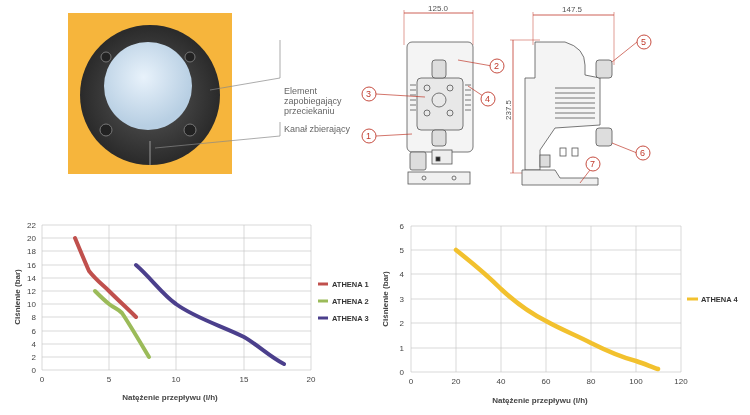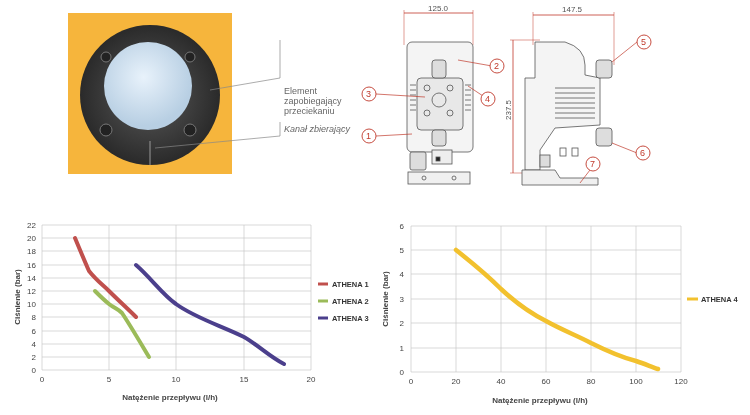--- a/index.html
+++ b/index.html
@@ -44,21 +44,21 @@
   <line x1="210" y1="90" x2="280" y2="78" stroke="#888" stroke-width="0.7"></line>
   <line x1="280" y1="40" x2="280" y2="78" stroke="#888" stroke-width="0.7"></line>
   <line x1="155" y1="148" x2="280" y2="136" stroke="#888" stroke-width="0.7"></line>
   <line x1="280" y1="122" x2="280" y2="136" stroke="#888" stroke-width="0.7"></line>
 </svg>
 <div class="abs callout" style="left:284px; top:44px;margin-top:42px;">
   <div>Element</div>
   <div>zapobiegający</div>
   <div>przeciekaniu</div>
 </div>
-<div class="abs callout" style="left:284px; top:124px;font-style:italic;">
+<div class="abs callout" style="left:284px; top:124px;">
   <div>Kanał zbierający</div>
 </div>
 
 <svg class="svgbox" width="750" height="415">
 
   <g stroke="#555" fill="none" stroke-width="0.8">
     <line x1="404" y1="13" x2="473" y2="13" stroke="#c0392b"></line>
     <line x1="404" y1="10" x2="404" y2="45" stroke="#c0392b" stroke-width="0.5"></line>
     <line x1="473" y1="10" x2="473" y2="45" stroke="#c0392b" stroke-width="0.5"></line>
     <rect x="407" y="42" width="66" height="110" rx="5" fill="#f4f4f4"></rect>

